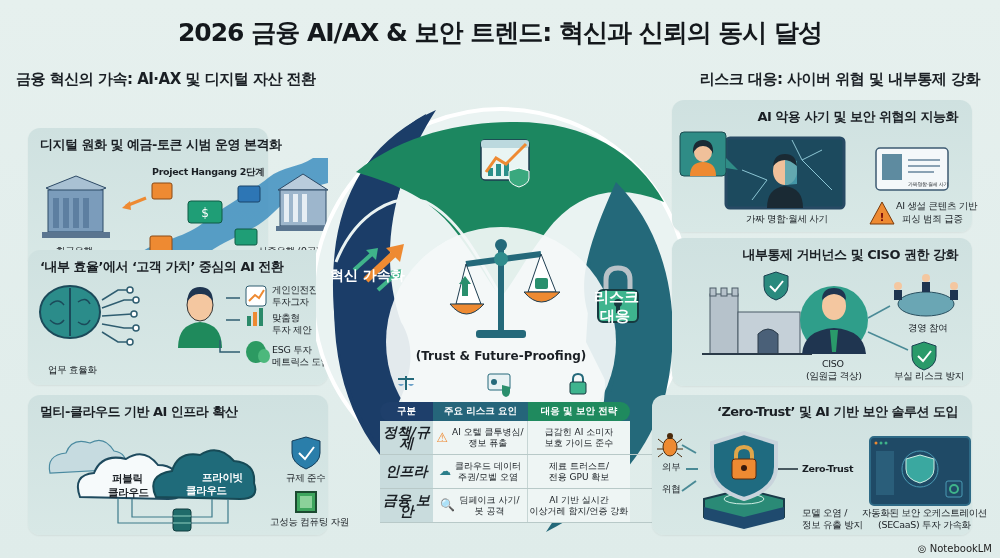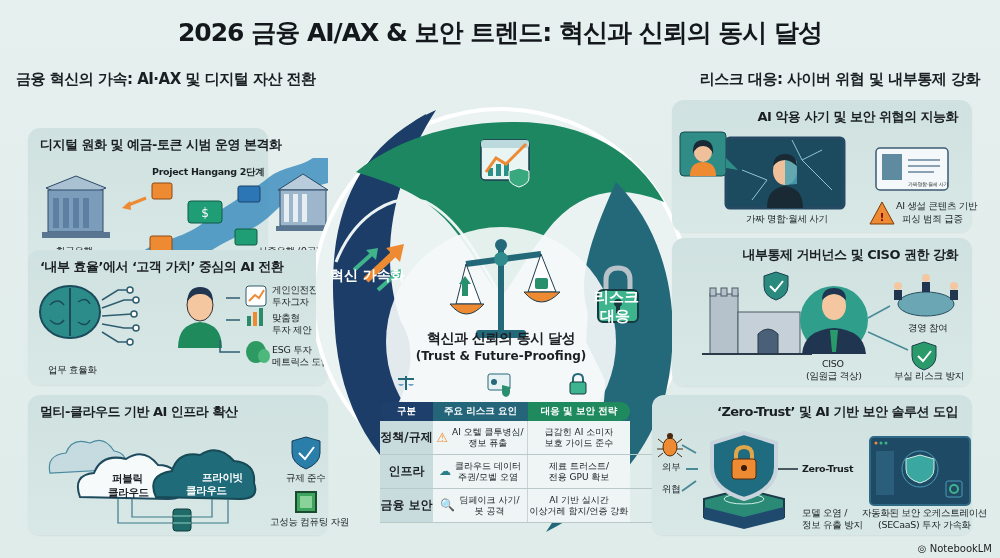--- a/index.html
+++ b/index.html
@@ -41,21 +41,21 @@
   .csub { position: absolute; left: 0; width: 370px; text-align: center; font-size: 12px; font-weight: bold; }
 
   .tbl { position: absolute; left: 380px; top: 402px; width: 302px; font-size: 9px; }
   .tbl .thead { display: flex; height: 19px; }
   .tbl .thead div { color: #fff; display: flex; align-items: center; justify-content: center; font-weight: bold; font-size: 9.5px; }
   .th0 { width: 53px; background: #1e3f6b; border-radius: 10px 0 0 10px; }
   .th1 { width: 95px; background: #25657a; }
   .th2 { width: 102px; background: #1f8a5e; border-radius: 0 10px 10px 0; }
   .trow { display: flex; height: 34px; border-bottom: 1px solid #b8c9c8; }
   .trow div { display: flex; align-items: center; justify-content: center; text-align: center; line-height: 11px; }
-  .tc0 { width: 53px; background: #c9dcdd; font-weight: bold; font-size: 12px; }
+  .tc0 { width: 53px; background: #c9dcdd; font-weight: bold; font-size: 14px; font-style: italic; }
   .tc1 { width: 95px; background: #eef5f4; border-right: 1px solid #c6d5d4; gap: 4px; }
   .tc2 { width: 102px; background: #eef5f4; }
 
   .footer { position: absolute; right: 8px; bottom: 4px; font-size: 10px; color: #222; }
 </style>
 </head>
 <body>
 
 <div class="title">2026 금융 AI/AX &amp; 보안 트렌드: 혁신과 신뢰의 동시 달성</div>
 <div class="section-h left">금융 혁신의 가속: AI·AX 및 디지털 자산 전환</div>
@@ -262,21 +262,20 @@
         <path d="M14 11 L22 13 L22 18 Q22 22 18 23 Q14 22 14 18 Z" fill="#2a8f6d"></path>
     </g>
     <g transform="translate(254,282)">
       <path d="M3 8 L3 5 Q3 0 8 0 Q13 0 13 5 L13 8" fill="none" stroke="#24697a" stroke-width="2"></path>
       <rect x="0" y="8" width="16" height="12" rx="2" fill="#3eb48e" stroke="#163a40"></rect>
     </g>
   </svg>
   <div class="clabel" style="left:14px; top:174px; font-size:14px;">혁신 가속화</div>
   <div class="clabel" style="left:278px; top:196px;">리스크</div>
   <div class="clabel" style="left:284px; top:215px;">대응</div>
-  <div class="ctitle" style="top:238px;">혁신과 신뢰의 동시 달성</div>
   <div class="csub" style="top:257px;">(Trust &amp; Future-Proofing)</div>
 </div>
 
 <div class="tbl">
   <div class="thead">
     <div class="th0">구분</div>
     <div class="th1">주요 리스크 요인</div>
     <div class="th2">대응 및 보안 전략</div>
   </div>
   <div class="trow">

